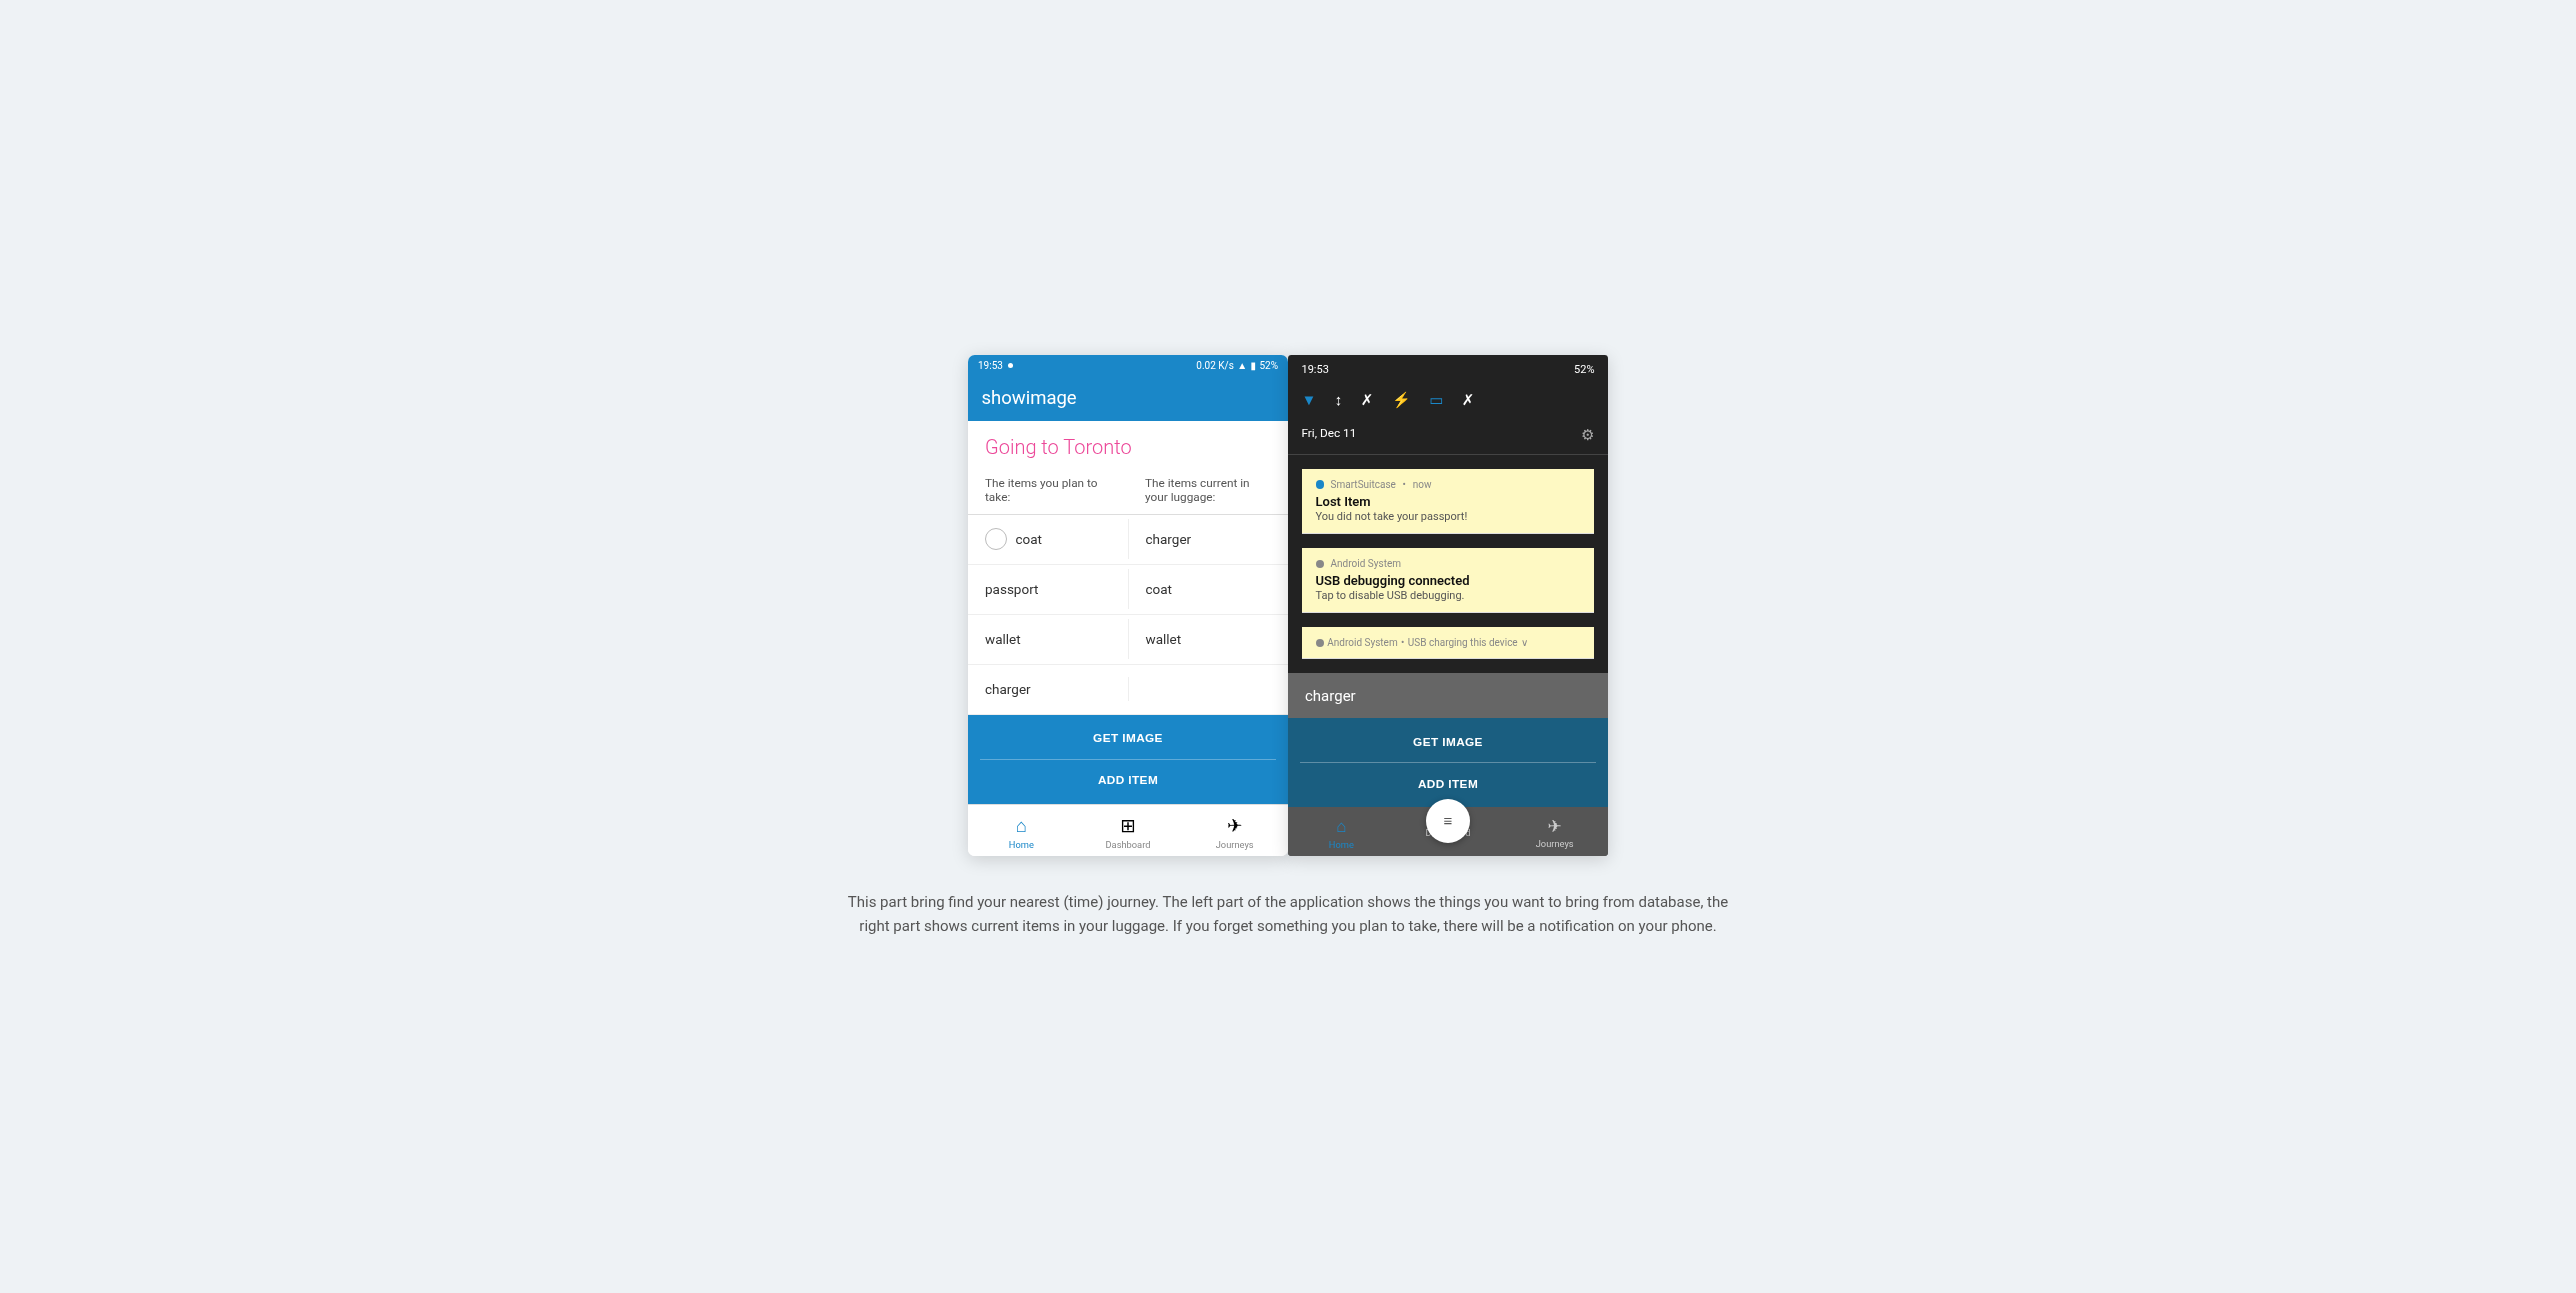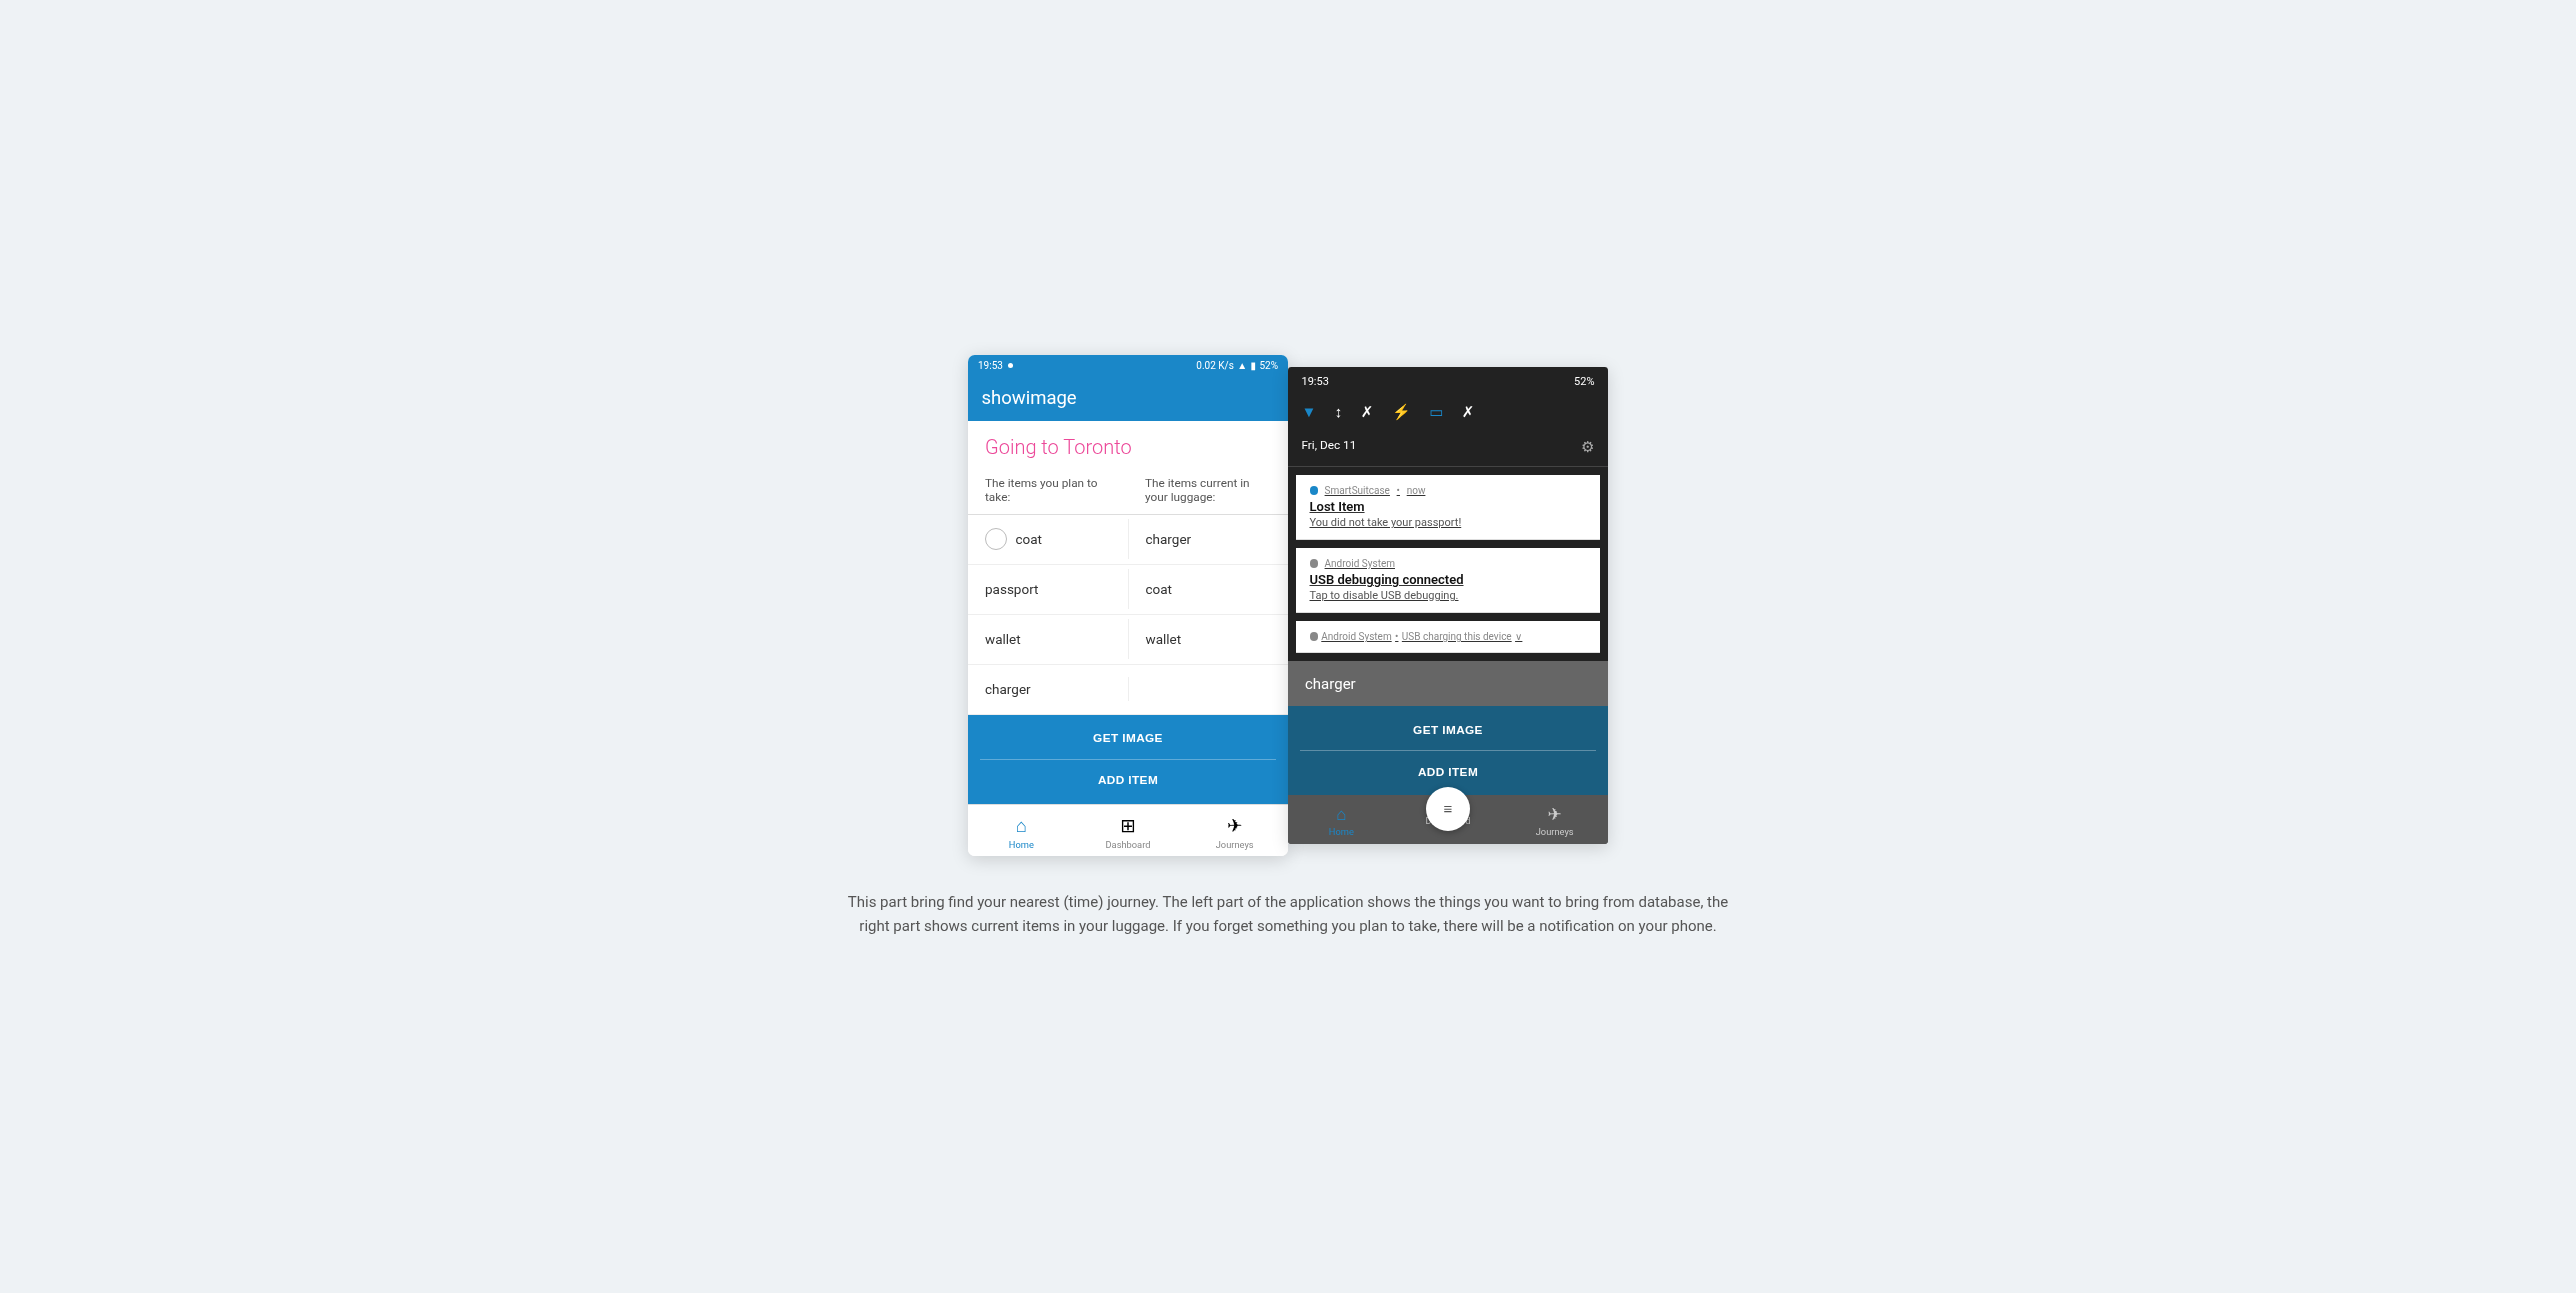--- a/index.html
+++ b/index.html
@@ -10,21 +10,21 @@
       display: flex;
       flex-direction: column;
       align-items: center;
       justify-content: center;
       padding: 34px 17px;
     }
 
     .main-container {
       display: flex;
       flex-direction: row;
-      align-items: center;
+      align-items: flex-end;
       justify-content: center;
       width: 100%;
       max-width: 1178px;
     }
 
     
     .phone {
       width: 320px;
       border-radius: 6.7px;
       overflow: hidden;
@@ -211,26 +211,25 @@
       display: flex;
       justify-content: space-between;
       padding: 6.7px 13.5px 10px;
       border-bottom: 0.8px solid #444;
       font-size: 11.8px;
     }
 
     .notif-gear { font-size: 15px; color: #aaa; }
 
     .notif-card {
-      background: #ffffff;
+      background: #fef9c3;
       color: #333;
-      margin: 8px;
+      margin: 14px;
       padding: 10px 13.5px;
       border-bottom: 0.8px solid #ddd;
-      text-decoration: underline;
     }
 
     .notif-card-header {
       display: flex;
       align-items: center;
       gap: 6.7px;
       font-size: 10px;
       color: #888;
       margin-bottom: 3.4px;
     }

